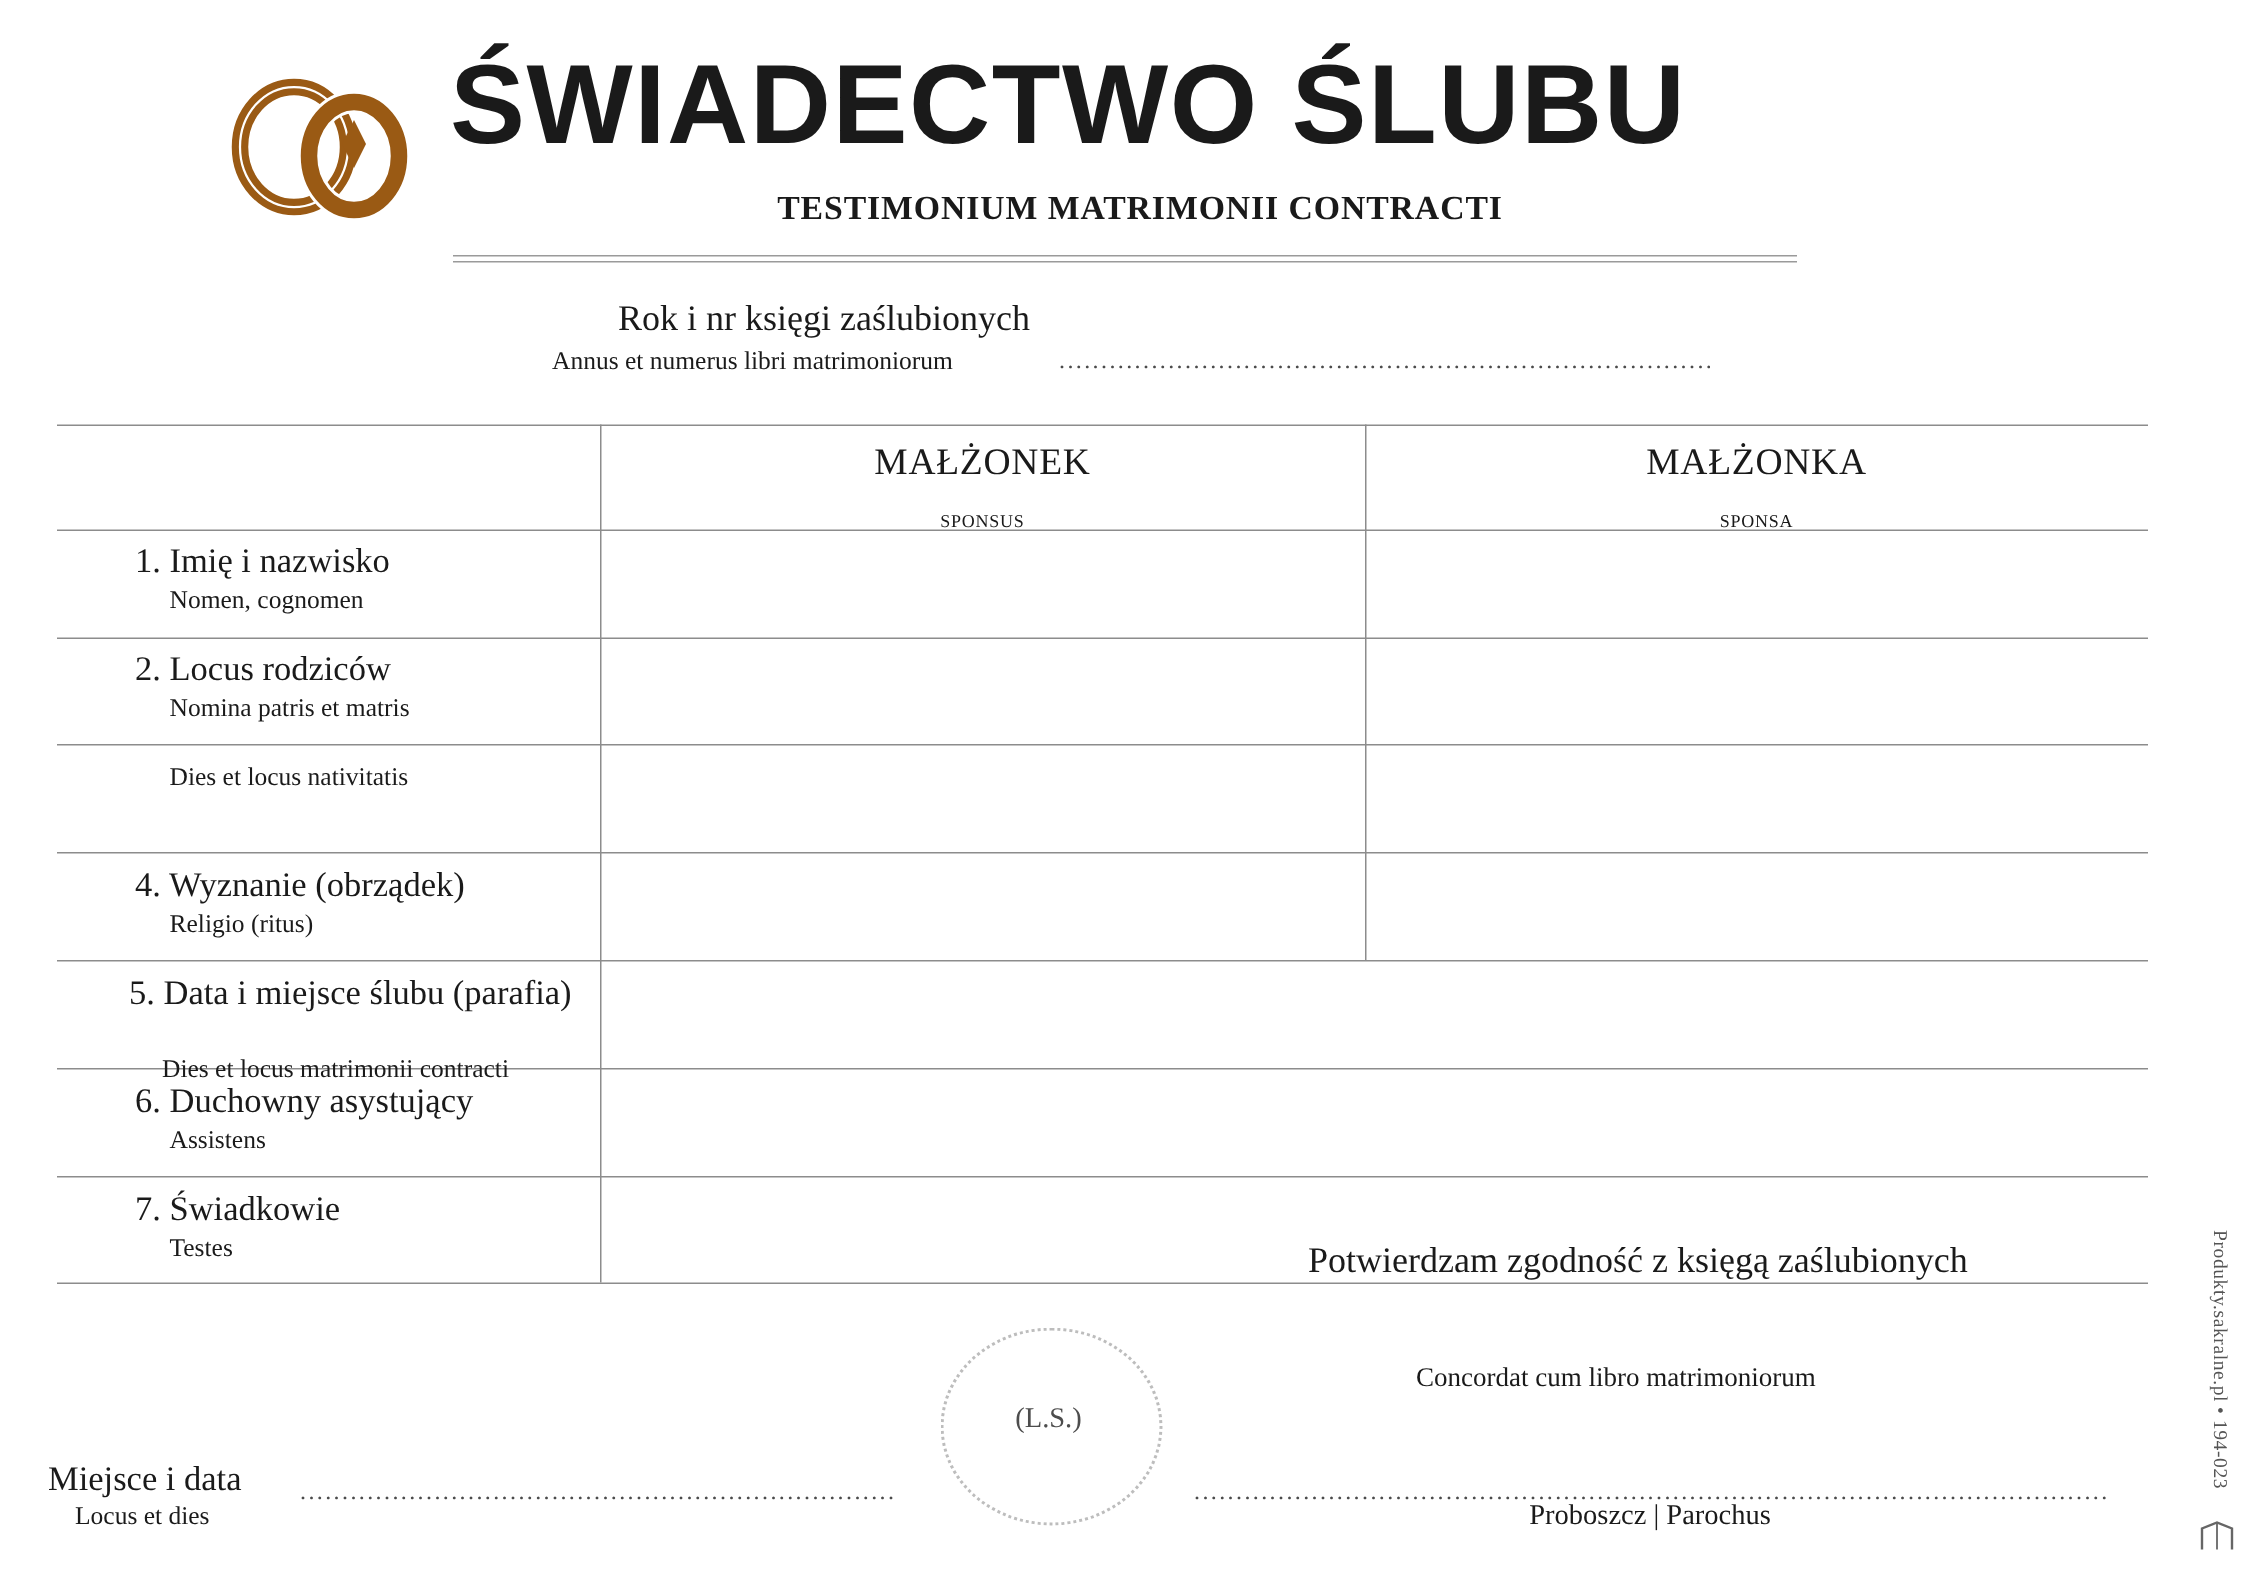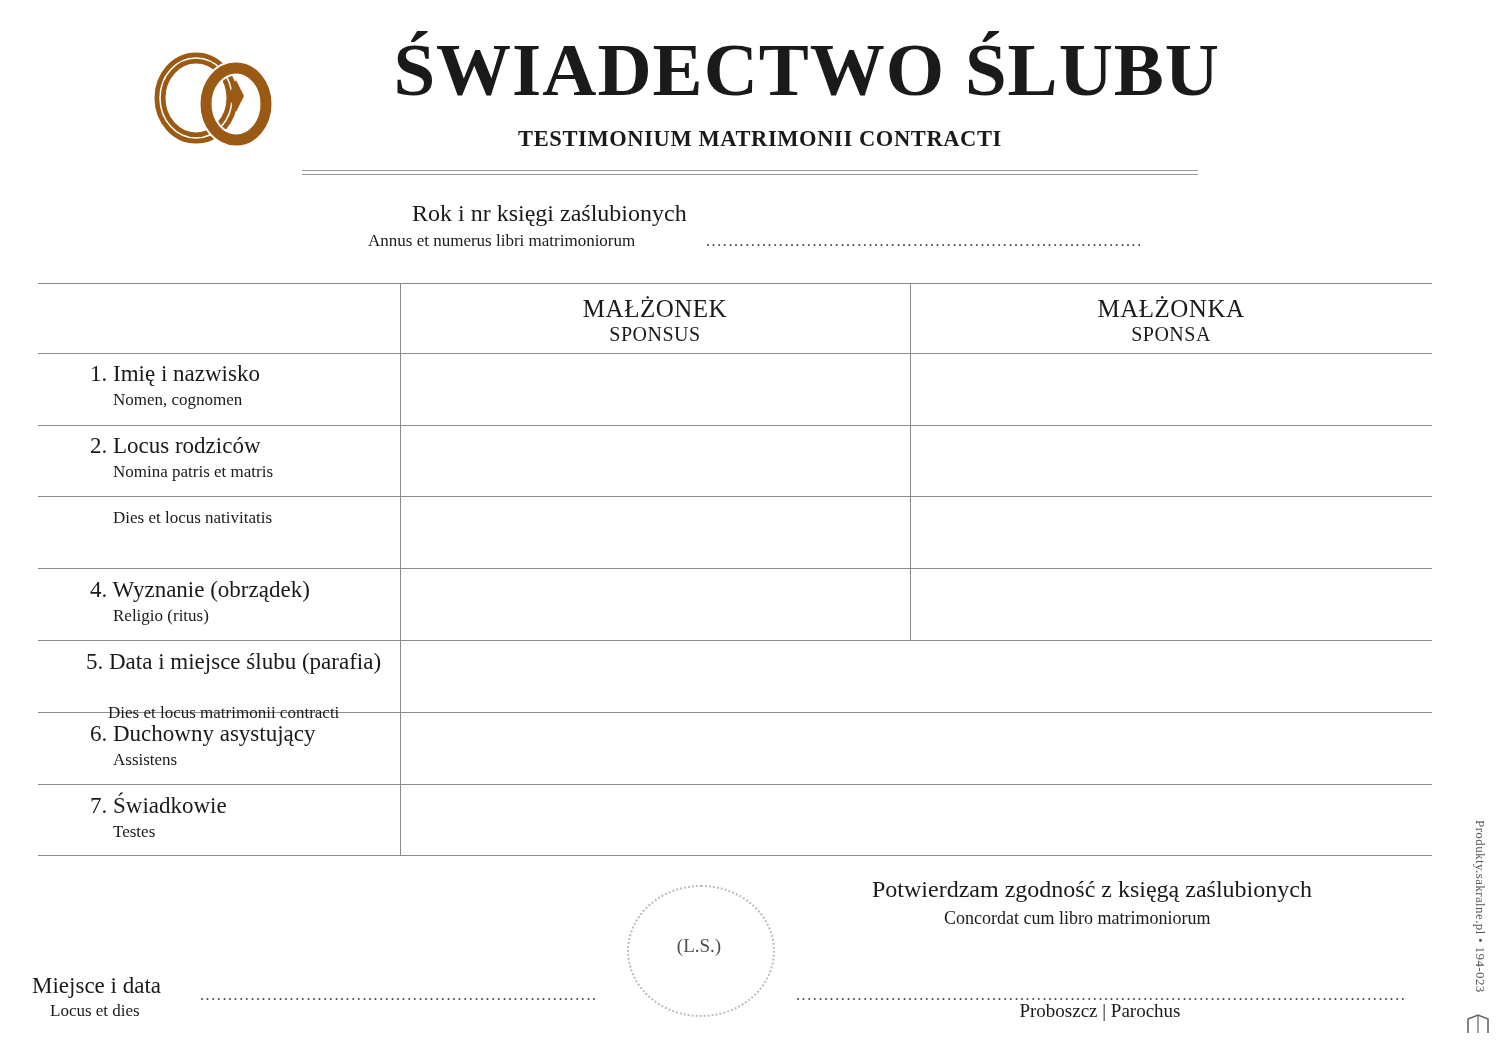--- a/index.html
+++ b/index.html
@@ -36,27 +36,27 @@
     left: 152px;
     top: 38px;
     width: 132px;
     height: 96px;
   }
   .main-title {
     position: absolute;
     left: 300px;
     top: 18px;
     width: 920px;
-    text-align: right;
+    text-align: left;
     font-size: 75px;
     font-weight: bold;
     letter-spacing: 1px;
     line-height: 1.0;
     white-space: nowrap;
-    font-family: Liberation Serif, serif;
+    font-family: Liberation Sans, sans-serif;
   }
   .sub-title {
     position: absolute;
     left: 300px;
     top: 112px;
     width: 920px;
     text-align: center;
     font-size: 22.5px;
     font-weight: bold;
     letter-spacing: 0.6px;
@@ -118,23 +118,23 @@
 
   .col-head {
     position: absolute;
     text-align: center;
   }
   .col-head .pl {
     font-size: 25px;
     letter-spacing: 0.5px;
   }
   .col-head .lat {
-    font-size: 20px;
+    font-size: 12px;
     letter-spacing: 0.5px;
-    margin-top: 0;
+    margin-top: 17px;
   }
 
   .row-label {
     position: absolute;
     left: 52px;
   }
   .row-label .pl {
     font-size: 23px;
     white-space: nowrap;
   }
@@ -142,21 +142,21 @@
     font-size: 17px;
     margin-top: 3px;
     margin-left: 23px;
     white-space: nowrap;
   }
 
   
   .confirm-pl {
     position: absolute;
     left: 872px;
-    top: 876px;
+    top: 828px;
     font-size: 24px;
     white-space: nowrap;
   }
   .confirm-lat {
     position: absolute;
     left: 944px;
     top: 908px;
     font-size: 18px;
     white-space: nowrap;
   }

